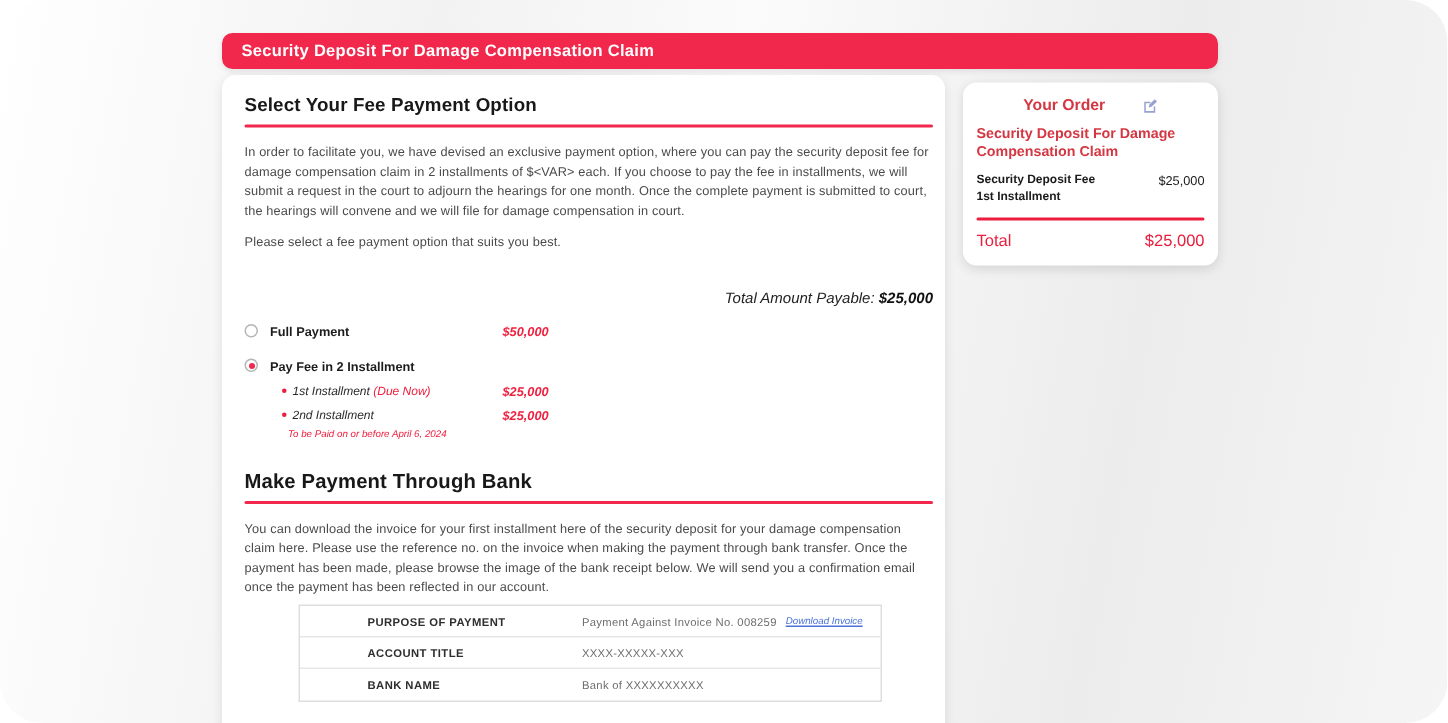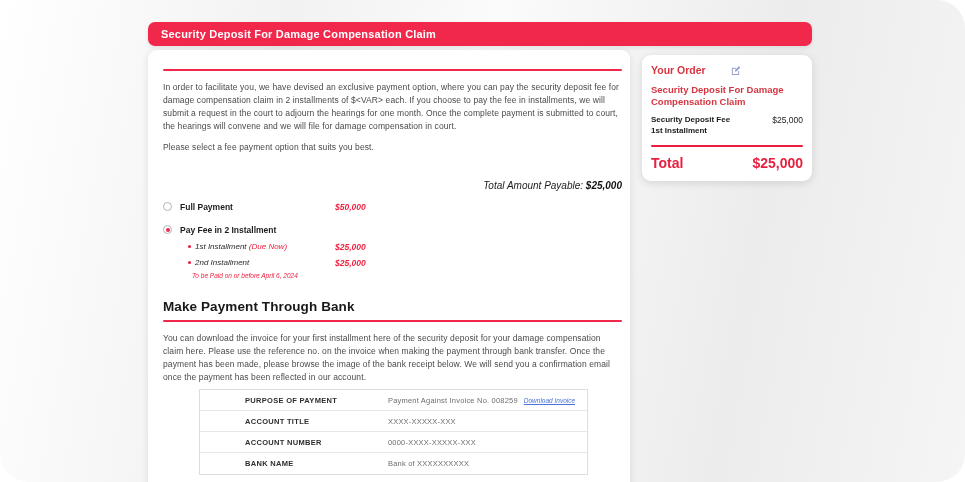--- a/index.html
+++ b/index.html
@@ -60,42 +60,43 @@
   .t-value { font-size: 7.5px; color: #6e6e6e; letter-spacing: .2px; }
   .dl-link { font-size: 6.5px; font-style: italic; color: #4a72d8; text-decoration: underline; margin-left: 6px; cursor: pointer; }
 
   
   .side-card {
     position: absolute; left: 642px; top: 55px; width: 170px;
     background: #ffffff; border-radius: 9px;
     box-shadow: 0 2px 8px rgba(0,0,0,.12);
     padding: 9px 9px 10px 9px;
   }
-  .side-head { display: flex; align-items: center; justify-content: flex-start; gap: 24px; }
+  .side-head { display: flex; align-items: center; justify-content: center; gap: 24px; }
   .side-title { font-size: 10.5px; font-weight: bold; color: #d43642; }
   .edit-btn { cursor: pointer; display: inline-flex; }
   .order-title { font-size: 9.5px; line-height: 12px; font-weight: bold; color: #d43642; margin-top: 8px; }
   .fee-row { display: flex; justify-content: space-between; margin-top: 7px; }
   .fee-labels { font-size: 8px; line-height: 10.5px; font-weight: bold; color: #1b1b1b; }
   .fee-amount { font-size: 8.5px; color: #1b1b1b; }
   .side-divider { height: 2px; background: #ee1d3e; margin-top: 9px; border-radius: 1px; }
   .side-total { display: flex; justify-content: space-between; margin-top: 8px; }
-  .side-total span { font-size: 14px; font-weight: bold; color: #e8203f; }
+  .side-total span { font-size: 11px; font-weight: normal; color: #e8203f; }
 </style>
 </head>
 <body>
 
 <div class="canvas">
 
   <div class="title-bar">
     <span>Security Deposit For Damage Compensation Claim</span>
   </div>
 
   <div class="main-card">
 
+    <h2 class="sec1">Select Your Fee Payment Option</h2>
     <div class="underline"></div>
 
     <p class="para">In order to facilitate you, we have devised an exclusive payment option, where you can pay the security deposit fee for damage compensation claim in 2 installments of $&lt;VAR&gt; each. If you choose to pay the fee in installments, we will submit a request in the court to adjourn the hearings for one month. Once the complete payment is submitted to court, the hearings will convene and we will file for damage compensation in court.</p>
     <p class="para second">Please select a fee payment option that suits you best.</p>
 
     <div class="total-line">
       <span>Total Amount Payable:</span>
       <b>$25,000</b>
     </div>
 
@@ -139,24 +140,20 @@
       <div class="t-row">
         <span class="t-label">PURPOSE OF PAYMENT</span>
         <span class="t-value">Payment Against Invoice No. 008259</span>
         <a class="dl-link">Download Invoice</a>
       </div>
       <div class="t-row">
         <span class="t-label">ACCOUNT TITLE</span>
         <span class="t-value">XXXX-XXXXX-XXX</span>
       </div>
       <div class="t-row">
-        <span class="t-label">ACCOUNT NUMBER</span>
-        <span class="t-value">0000-XXXX-XXXXX-XXX</span>
-      </div>
-      <div class="t-row">
         <span class="t-label">BANK NAME</span>
         <span class="t-value">Bank of XXXXXXXXXX</span>
       </div>
 
     </div>
 
   </div>
 
   <div class="side-card">
     <div class="side-head">

